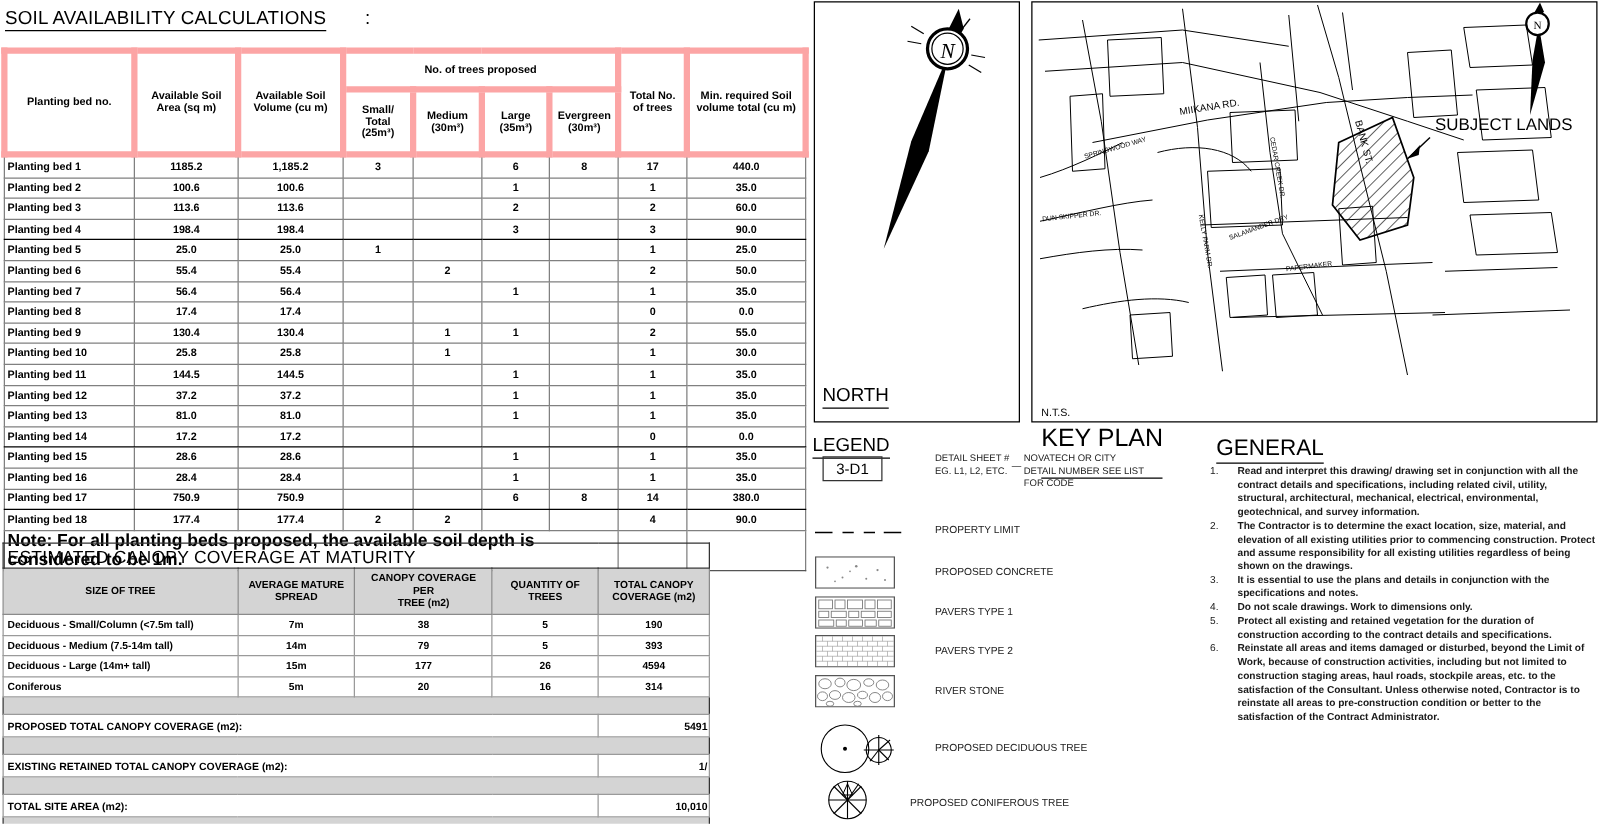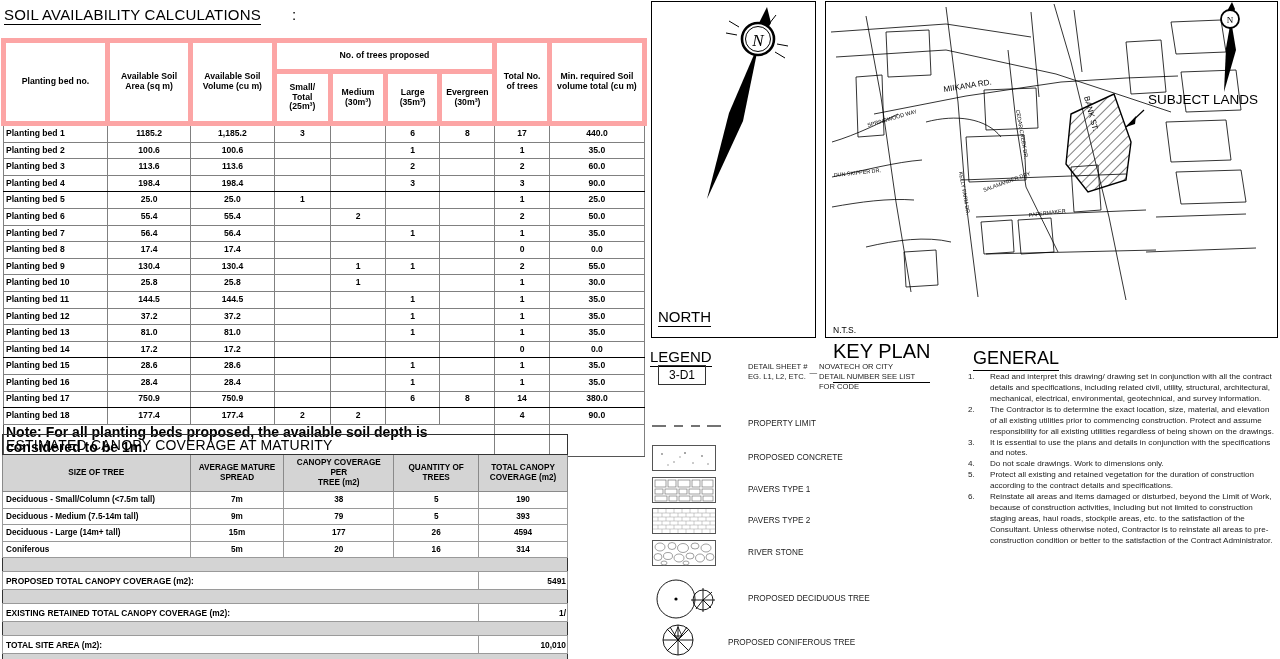--- a/index.html
+++ b/index.html
@@ -61,21 +61,21 @@
   .legend-sym{position:absolute;left:0;top:0;}
   .legend-txt{position:absolute;left:98px;font-size:8.2px;line-height:1.22;color:#222;}
 
   
   #general-title{position:absolute;left:973px;top:348px;font-size:18px;
                  border-bottom:1.4px solid #000;padding-bottom:1px;}
   #general-list{position:absolute;left:968px;top:372px;width:310px;font-size:8.1px;
                 line-height:1.35;color:#1a1a1a;}
   #general-list .g-item{display:flex;margin-bottom:0px;}
   #general-list .g-num{width:22px;flex:0 0 22px;}
-  #general-list .g-txt{flex:1;}
+  #general-list .g-txt{flex:1;font-weight:bold;}
 
   .subject-label{position:absolute;left:1148px;top:92px;font-size:13.5px;}
 </style>
 </head>
 <body>
 
 <div id="soil-title">SOIL AVAILABILITY CALCULATIONS</div>
 <div id="soil-title-colon">:</div>
 
 <table id="soil-table">
@@ -338,21 +338,21 @@
   <tbody id="canopy-body">
       <tr>
         <td class="cdata lbl">Deciduous - Small/Column (&lt;7.5m tall)</td>
         <td class="cdata num">7m</td>
         <td class="cdata num">38</td>
         <td class="cdata num">5</td>
         <td class="cdata num">190</td>
       </tr>
       <tr>
         <td class="cdata lbl">Deciduous - Medium (7.5-14m tall)</td>
-        <td class="cdata num">9m</td>
+        <td class="cdata num">14m</td>
         <td class="cdata num">79</td>
         <td class="cdata num">5</td>
         <td class="cdata num">393</td>
       </tr>
       <tr>
         <td class="cdata lbl">Deciduous - Large (14m+ tall)</td>
         <td class="cdata num">15m</td>
         <td class="cdata num">177</td>
         <td class="cdata num">26</td>
         <td class="cdata num">4594</td>

